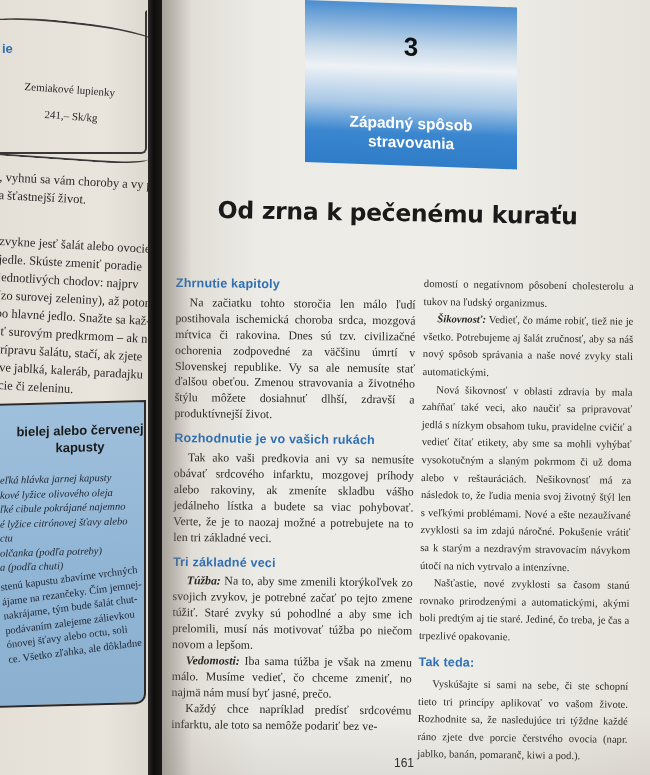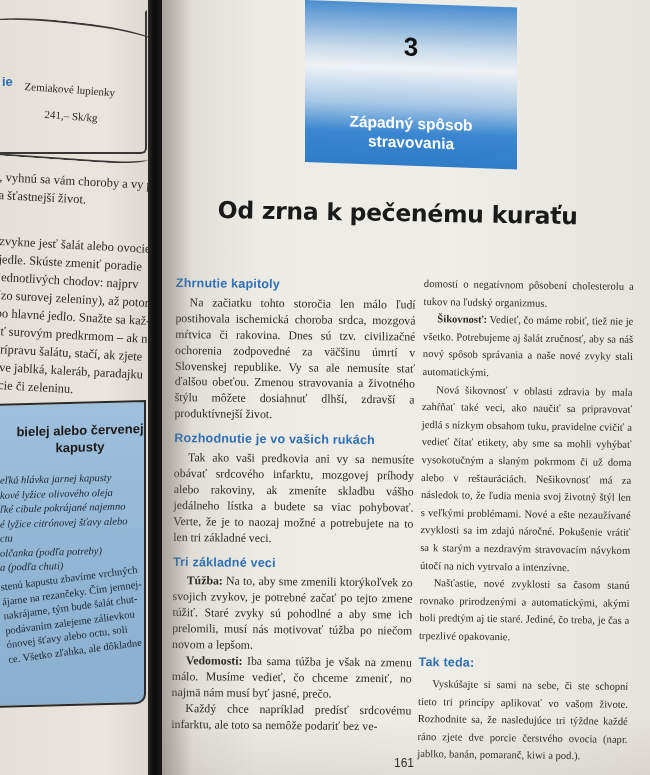--- a/index.html
+++ b/index.html
@@ -26,21 +26,21 @@
     transform: rotate(6deg); transform-origin: left top;
   }
   .price-box .bottom-arc {
     position: absolute; left: 0; bottom: -2px; width: 168px; height: 20px;
     border-bottom: 2px solid #3a3836; border-radius: 0 0 30% 0;
     transform: rotate(4deg); transform-origin: left bottom;
   }
   .left-heading-frag {
     position: absolute; left: 2px; top: 41px;
     font-family: "Liberation Sans", sans-serif; font-weight: bold;
-    font-size: 13px; color: #2f6fb4; margin-top: 33px;
+    font-size: 13px; color: #2f6fb4;
   }
   .price-name {
     position: absolute; left: 25px; top: 80px; font-size: 11px;
     transform: rotate(4deg); transform-origin: left top; white-space: nowrap;
   }
   .price-value {
     position: absolute; left: 45px; top: 108px; font-size: 11px;
     transform: rotate(4deg); transform-origin: left top; white-space: nowrap;
   }
   .left-text {
@@ -111,21 +111,21 @@
     position: absolute; font-size: 11.8px; line-height: 15.9px; color: #2a2826;
   }
   .col-left { left: 14px; top: 270px; width: 240px; transform: rotate(0.6deg); transform-origin: left top; }
   .col-right { left: 262px; top: 275px; width: 210px; font-size: 10.6px; line-height: 17.6px; transform: rotate(0.8deg); transform-origin: left top; }
   .section-heading {
     font-family: "Liberation Sans", sans-serif; font-weight: bold; font-size: 12.5px;
     color: #2f6fb4; margin: 6px 0 3px 0; letter-spacing: 0.2px;
   }
   .para { margin: 0; text-indent: 14px; text-align: justify; }
   .para.noindent { text-indent: 0; }
-  .para b i, .para .term { font-weight: bold; }
+  .para b i, .para .term { font-weight: bold; font-style: italic; }
   .page-number {
     position: absolute; left: 232px; top: 756px; font-family: "Liberation Sans", sans-serif;
     font-size: 12px; color: #2a2826;
   }
   .bottom-shade {
     position: absolute; left: 0; bottom: 0; width: 100%; height: 60px;
     background: linear-gradient(180deg, rgba(0,0,0,0), rgba(120,110,100,0.12));
   }
 </style>
 </head>

